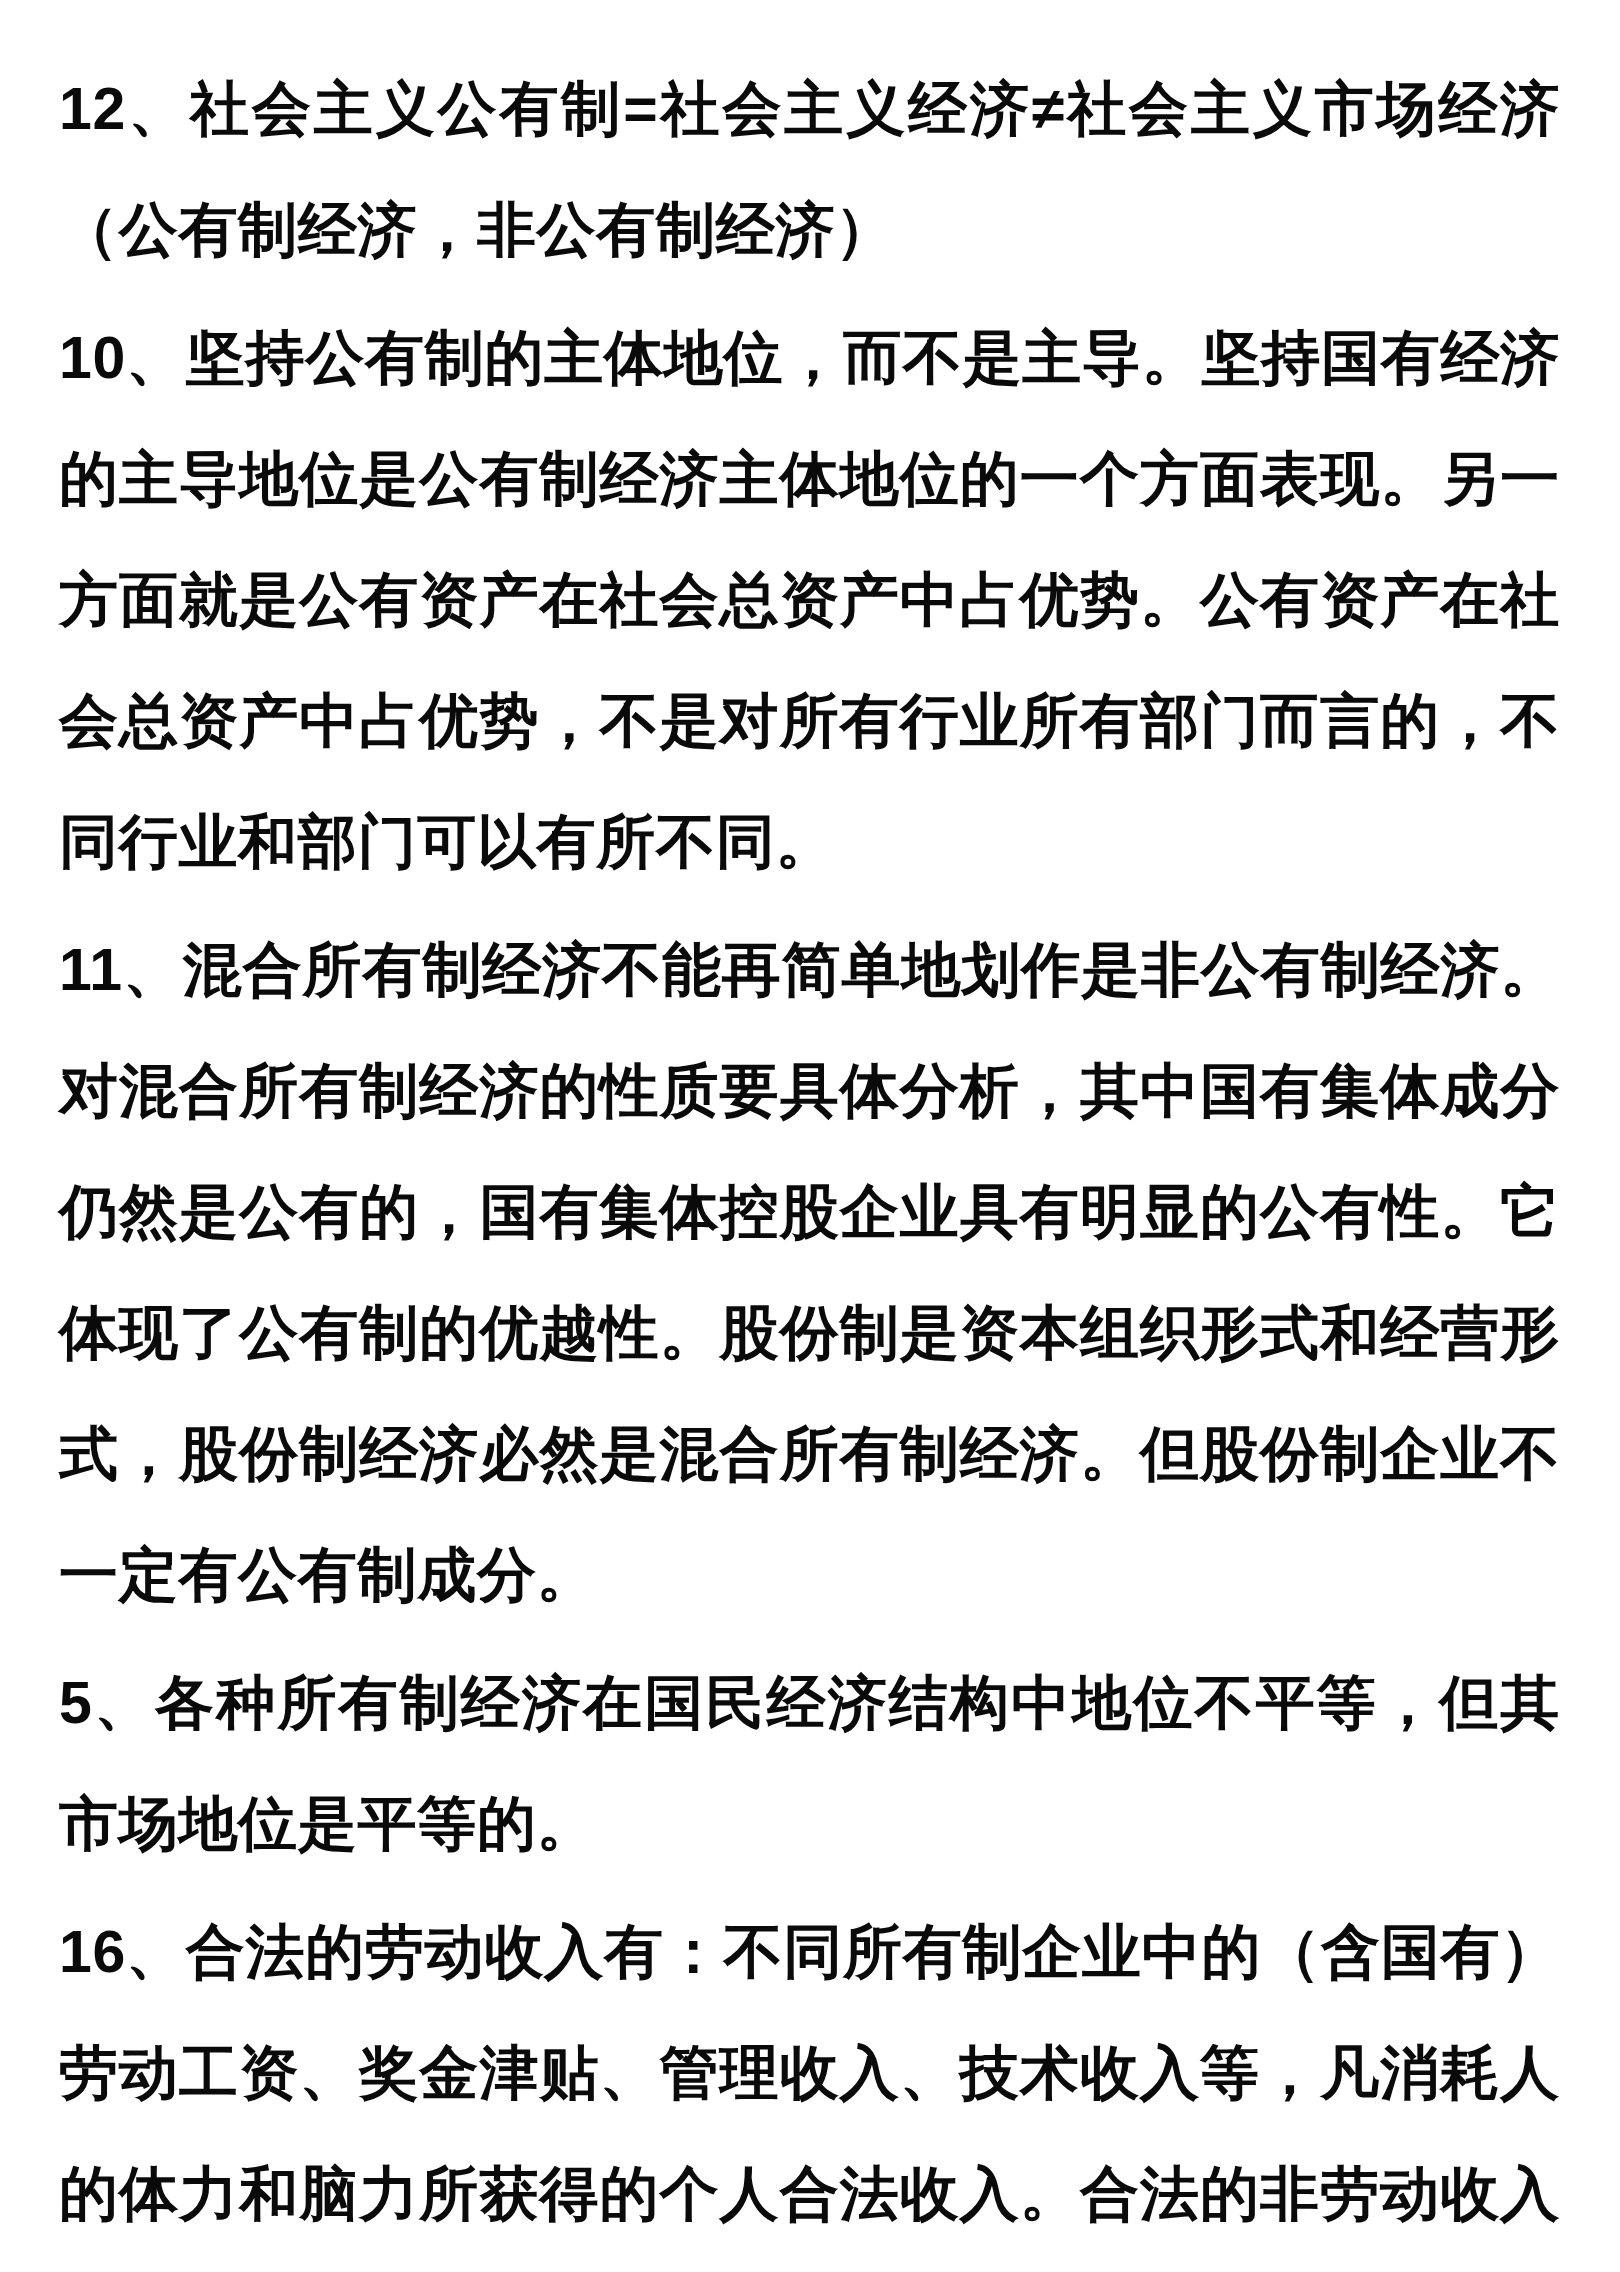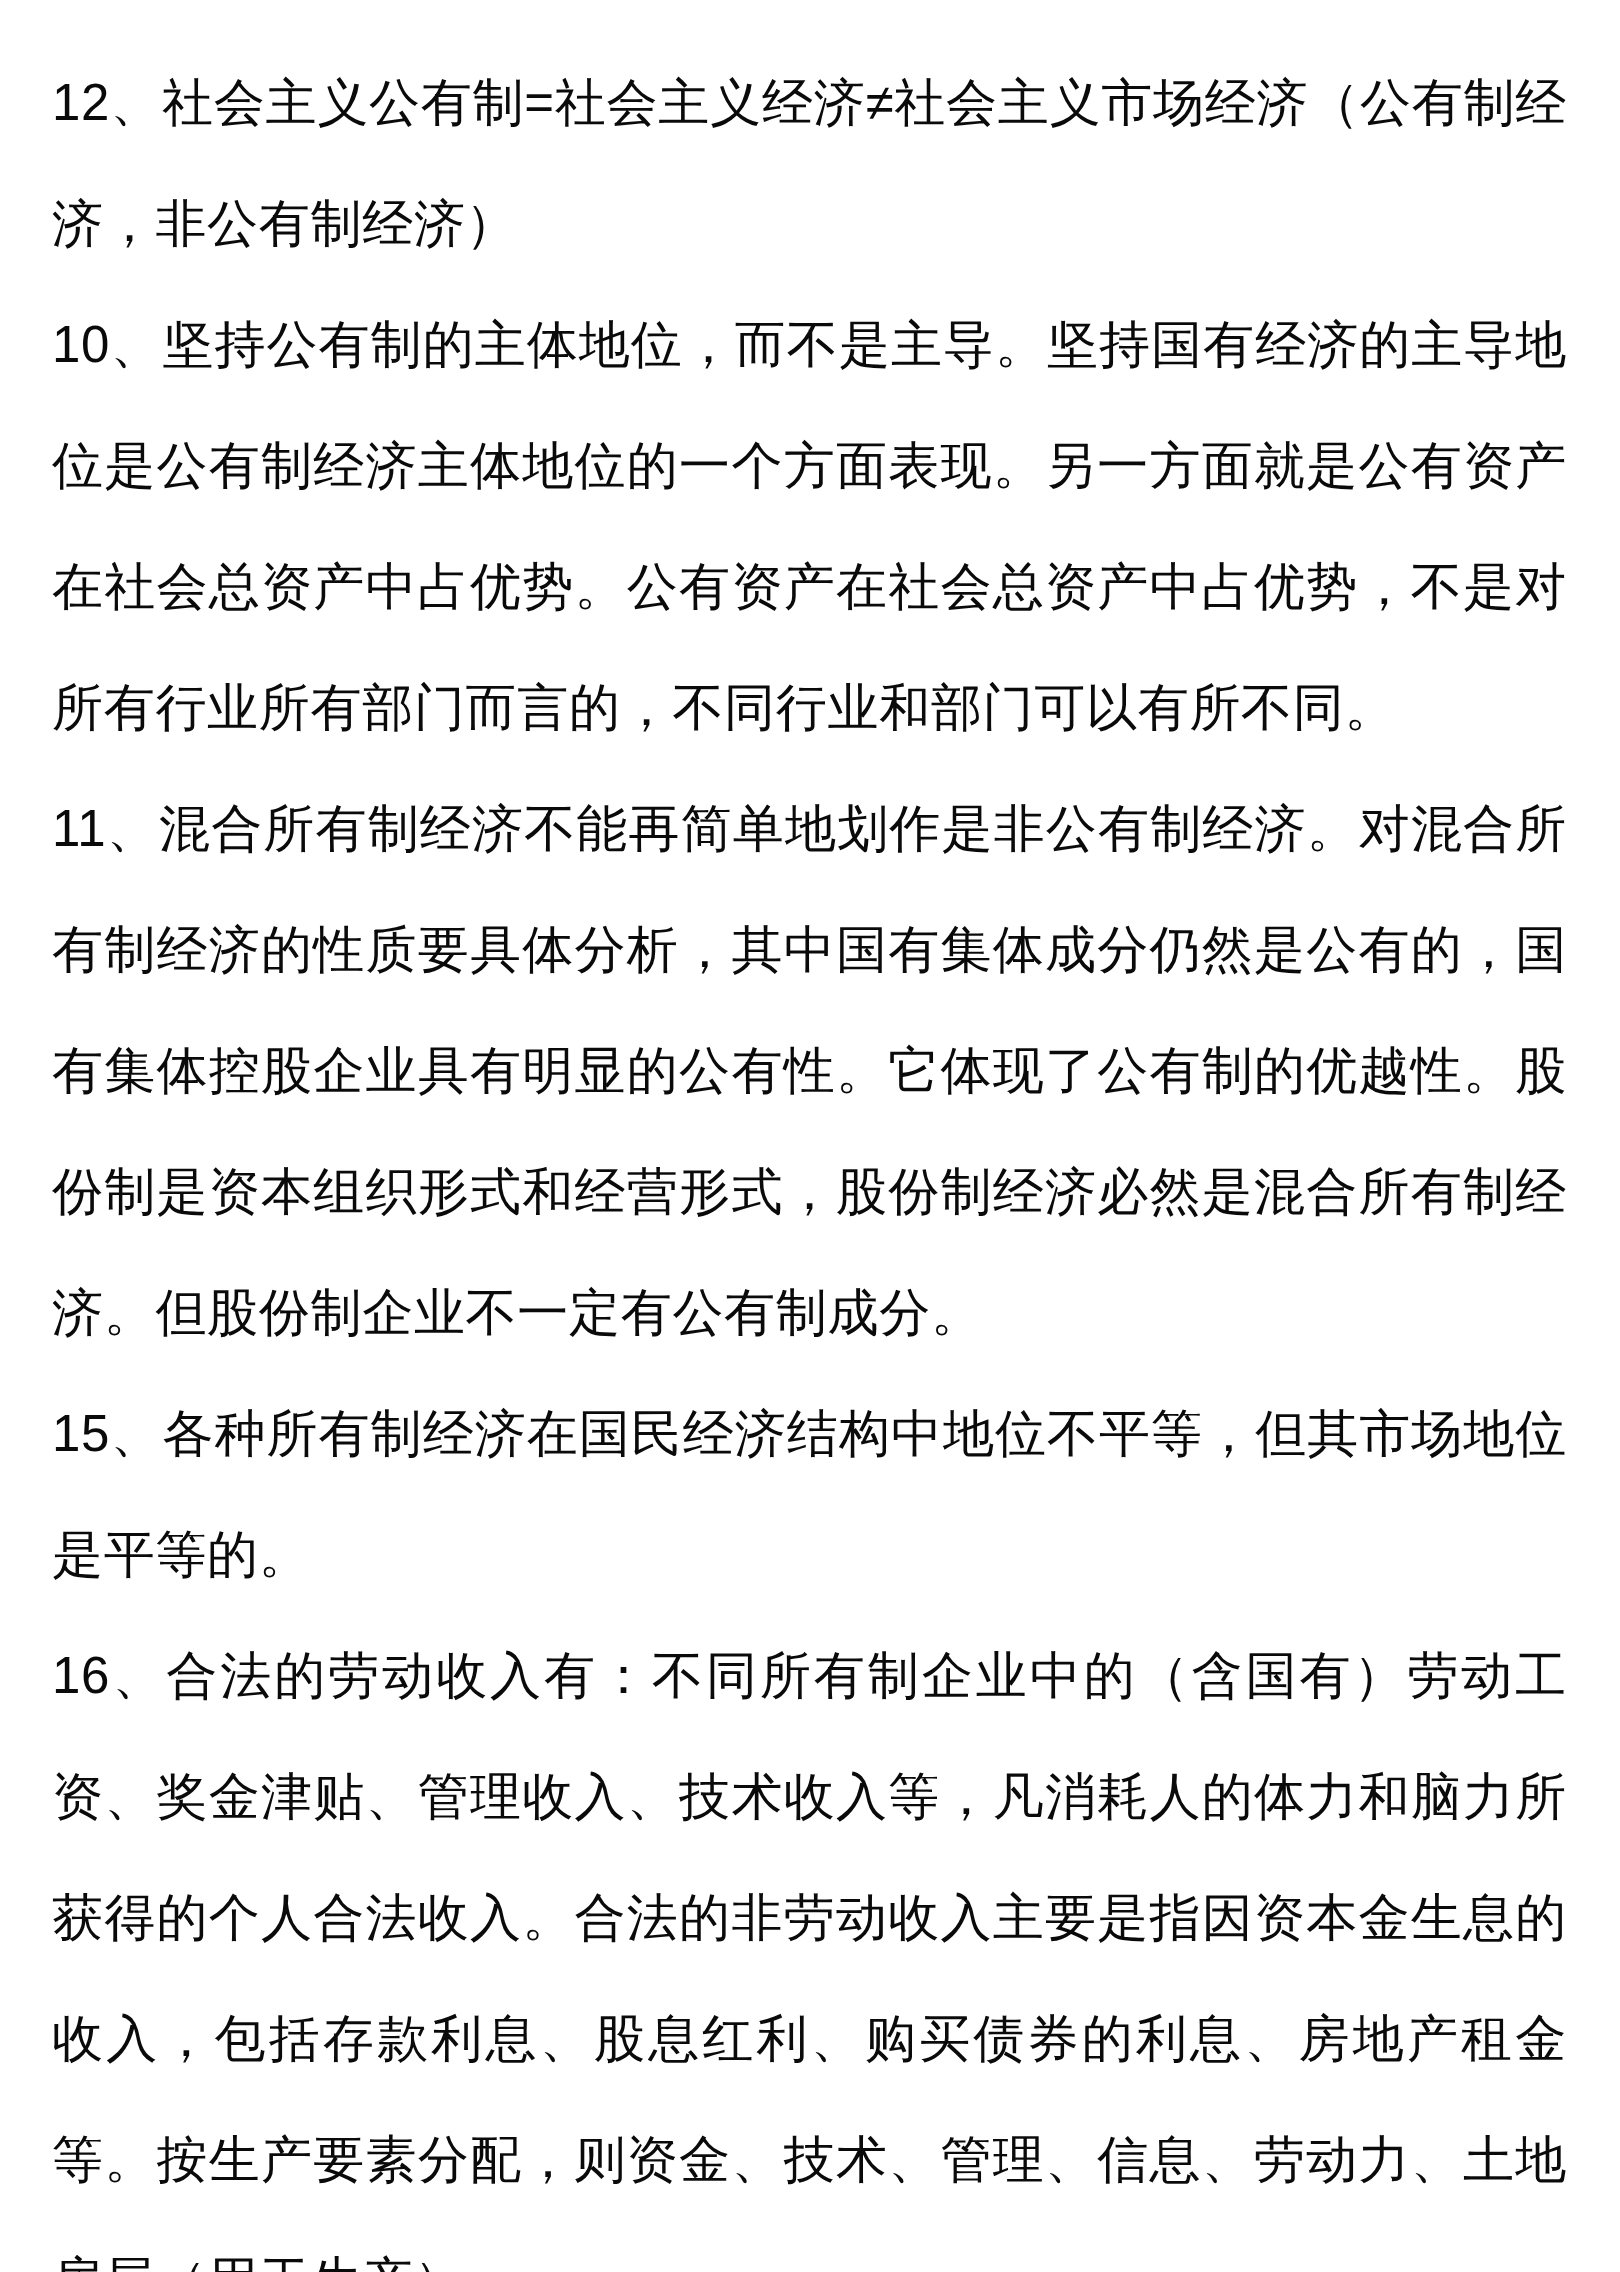--- a/index.html
+++ b/index.html
@@ -14,34 +14,34 @@
     font-family: "Liberation Sans", "DejaVu Sans", sans-serif;
   }
   .page {
     box-sizing: border-box;
     width: 1621px;
     height: 2273px;
     background: #ffffff;
     padding: 42px 54px 0 52px;
   }
   .doc-paragraph {
-    margin: 0;
+    margin: 7px;
     color: #0a0a0a;
-    font-size: 51px;
+    font-size: 59px;
     line-height: 121px;
-    font-weight: 400;
+    font-weight: 700;
     text-align: justify;
     text-justify: inter-ideograph;
     word-break: break-all;
     letter-spacing: 0.7px;
   }
 </style>
 </head>
 <body>
 
 <div class="page">
   <p class="doc-paragraph">12、社会主义公有制=社会主义经济≠社会主义市场经济（公有制经济，非公有制经济）</p>
   <p class="doc-paragraph">10、坚持公有制的主体地位，而不是主导。坚持国有经济的主导地位是公有制经济主体地位的一个方面表现。另一方面就是公有资产在社会总资产中占优势。公有资产在社会总资产中占优势，不是对所有行业所有部门而言的，不同行业和部门可以有所不同。</p>
   <p class="doc-paragraph">11、混合所有制经济不能再简单地划作是非公有制经济。对混合所有制经济的性质要具体分析，其中国有集体成分仍然是公有的，国有集体控股企业具有明显的公有性。它体现了公有制的优越性。股份制是资本组织形式和经营形式，股份制经济必然是混合所有制经济。但股份制企业不一定有公有制成分。</p>
-  <p class="doc-paragraph">15、各种所有制经济在国民经济结构中地位不平等，但其市场地位是平等的。</p>
+  <p class="doc-paragraph">5、各种所有制经济在国民经济结构中地位不平等，但其市场地位是平等的。</p>
   <p class="doc-paragraph">16、合法的劳动收入有：不同所有制企业中的（含国有）劳动工资、奖金津贴、管理收入、技术收入等，凡消耗人的体力和脑力所获得的个人合法收入。合法的非劳动收入主要是指因资本金生息的收入，包括存款利息、股息红利、购买债券的利息、房地产租金等。按生产要素分配，则资金、技术、管理、信息、劳动力、土地房屋（用于生产）</p>
 </div>
 
 
 </body></html>

